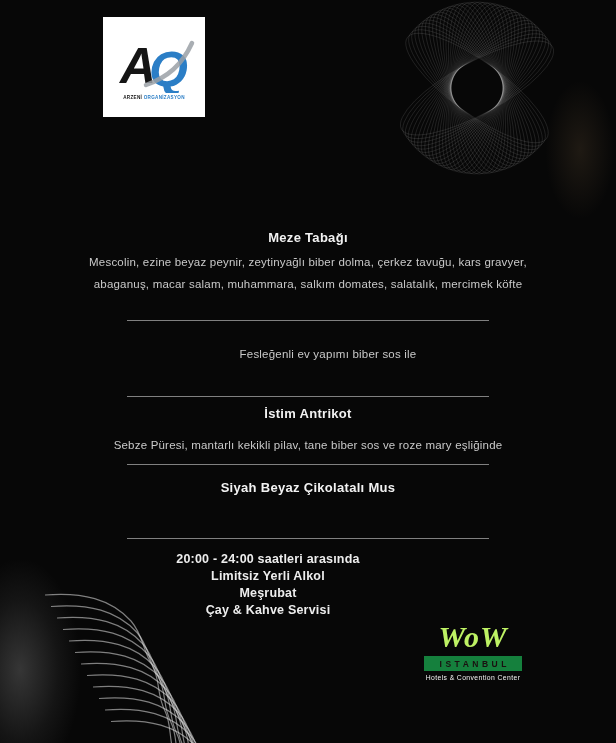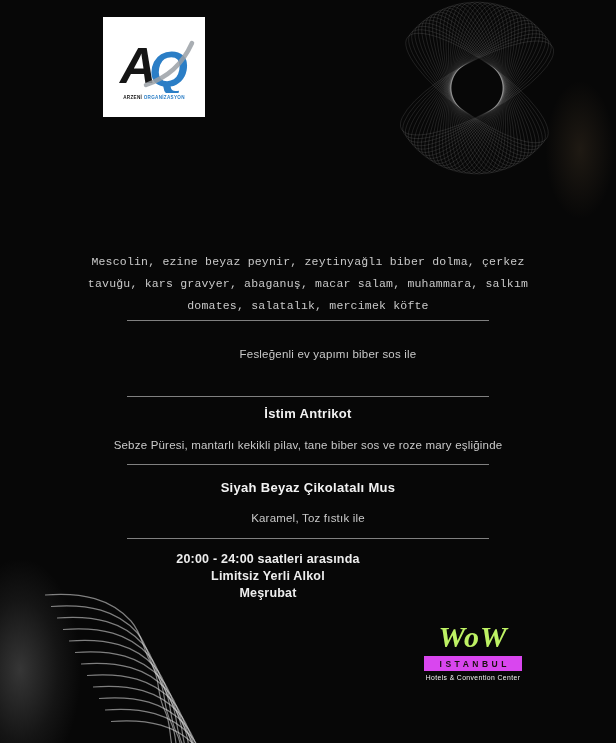--- a/index.html
+++ b/index.html
@@ -24,38 +24,38 @@
   .logo-caption .blue{color:#2b7ec6;}
   
   .banner{position:absolute;left:97px;top:161px;width:426px;height:30px;
     background:linear-gradient(90deg,#dc8536 0%,#e89a4b 12%,#efae67 35%,#f3bd7e 60%,#f4c289 78%,#efb777 100%);
     display:flex;align-items:center;justify-content:center;}
   .banner span{font-size:16.5px;font-weight:bold;color:#1d1d1d;letter-spacing:0.4px;}
   
   .ttl{position:absolute;left:0;width:616px;text-align:center;
        font-size:13px;font-weight:bold;color:#f2f2f2;letter-spacing:0.3px;}
   .dsc{position:absolute;text-align:center;font-size:11.5px;color:#c9c9c9;line-height:22px;letter-spacing:0.2px;}
-  .dsc.wide{left:83px;width:450px;font-family:Liberation Mono, monospace;}
+  .dsc.wide{left:83px;width:450px;}
   .dsc.full{left:0;width:616px;}
   .rule{position:absolute;left:127px;width:362px;border-top:1px solid #808080;height:0;}
   .t-meze{top:230px;} .d-meze{top:251px;}
   .r1{top:320px;}
   .t-tart{top:336px;} .d-tart{top:343px;margin-left:20px;}
   .r2{top:396px;}
   .t-istim{top:406px;} .d-istim{top:434px;}
   .r3{top:464px;}
   .t-siyah{top:480px;} .d-siyah{top:507px;}
   .r4{top:538px;}
   .info{position:absolute;left:0;top:551px;width:536px;text-align:center;}
   .info div{font-size:12.5px;font-weight:bold;color:#ededed;line-height:17px;letter-spacing:0.2px;}
   
   .hotel{position:absolute;left:424px;top:620px;width:98px;text-align:center;}
   .hotel-script{font-family:"Liberation Serif",serif;font-style:italic;font-weight:bold;
     font-size:30px;line-height:34px;color:#bef264;letter-spacing:1px;}
-  .hotel-bar{margin-top:2px;background:#d946ef;height:15px;display:flex;align-items:center;justify-content:center;}
+  .hotel-bar{margin-top:2px;background:#15803d;height:15px;display:flex;align-items:center;justify-content:center;}
   .hotel-bar span{font-size:8.5px;font-weight:bold;color:#1a1010;letter-spacing:3.5px;text-indent:3.5px;}
   .hotel-tag{margin-top:3px;font-size:6.8px;color:#f4f4f4;letter-spacing:0.4px;}
 </style>
 </head>
 <body>
 
 <div class="card">
 
   <div class="glow-left"></div>
   <div class="glow-right"></div>
@@ -118,38 +118,39 @@
       <text x="37" y="52" font-family="Liberation Sans,sans-serif" font-size="50" font-weight="bold" font-style="italic" fill="#2b7ec6">Q</text>
       <path d="M80,8 C70,30 56,42 34,50" stroke="#9aa0a6" stroke-width="4.5" fill="none" stroke-linecap="round" opacity="0.85"></path>
     </svg>
     <div class="logo-caption">
       <span class="dark">ARZENİ</span>
       <span class="blue">ORGANİZASYON</span>
     </div>
   </div>
 
 
+  <div class="ttl t-meze">Meze Tabağı</div>
   <div class="dsc wide d-meze">Mescolin, ezine beyaz peynir, zeytinyağlı biber dolma, çerkez tavuğu, kars gravyer, abaganuş, macar salam, muhammara, salkım domates, salatalık, mercimek köfte</div>
   <div class="rule r1"></div>
 
   <div class="dsc full d-tart">Fesleğenli ev yapımı biber sos ile</div>
   <div class="rule r2"></div>
 
   <div class="ttl t-istim">İstim Antrikot</div>
   <div class="dsc full d-istim">Sebze Püresi, mantarlı kekikli pilav, tane biber sos ve roze mary eşliğinde</div>
   <div class="rule r3"></div>
 
   <div class="ttl t-siyah">Siyah Beyaz Çikolatalı Mus</div>
-  <div class="dsc full d-siyah">Karamel, Toz fıstık ile</div>
   <div class="rule r4"></div>
 
   <div class="info">
     <div>20:00 - 24:00 saatleri arasında</div>
     <div>Limitsiz Yerli Alkol</div>
     <div>Meşrubat</div>
+    <div>Çay &amp; Kahve Servisi</div>
   </div>
 
   <div class="hotel">
     <div class="hotel-script">WoW</div>
     <div class="hotel-bar">
       <span>ISTANBUL</span>
     </div>
     <div class="hotel-tag">Hotels &amp; Convention Center</div>
   </div>
 

